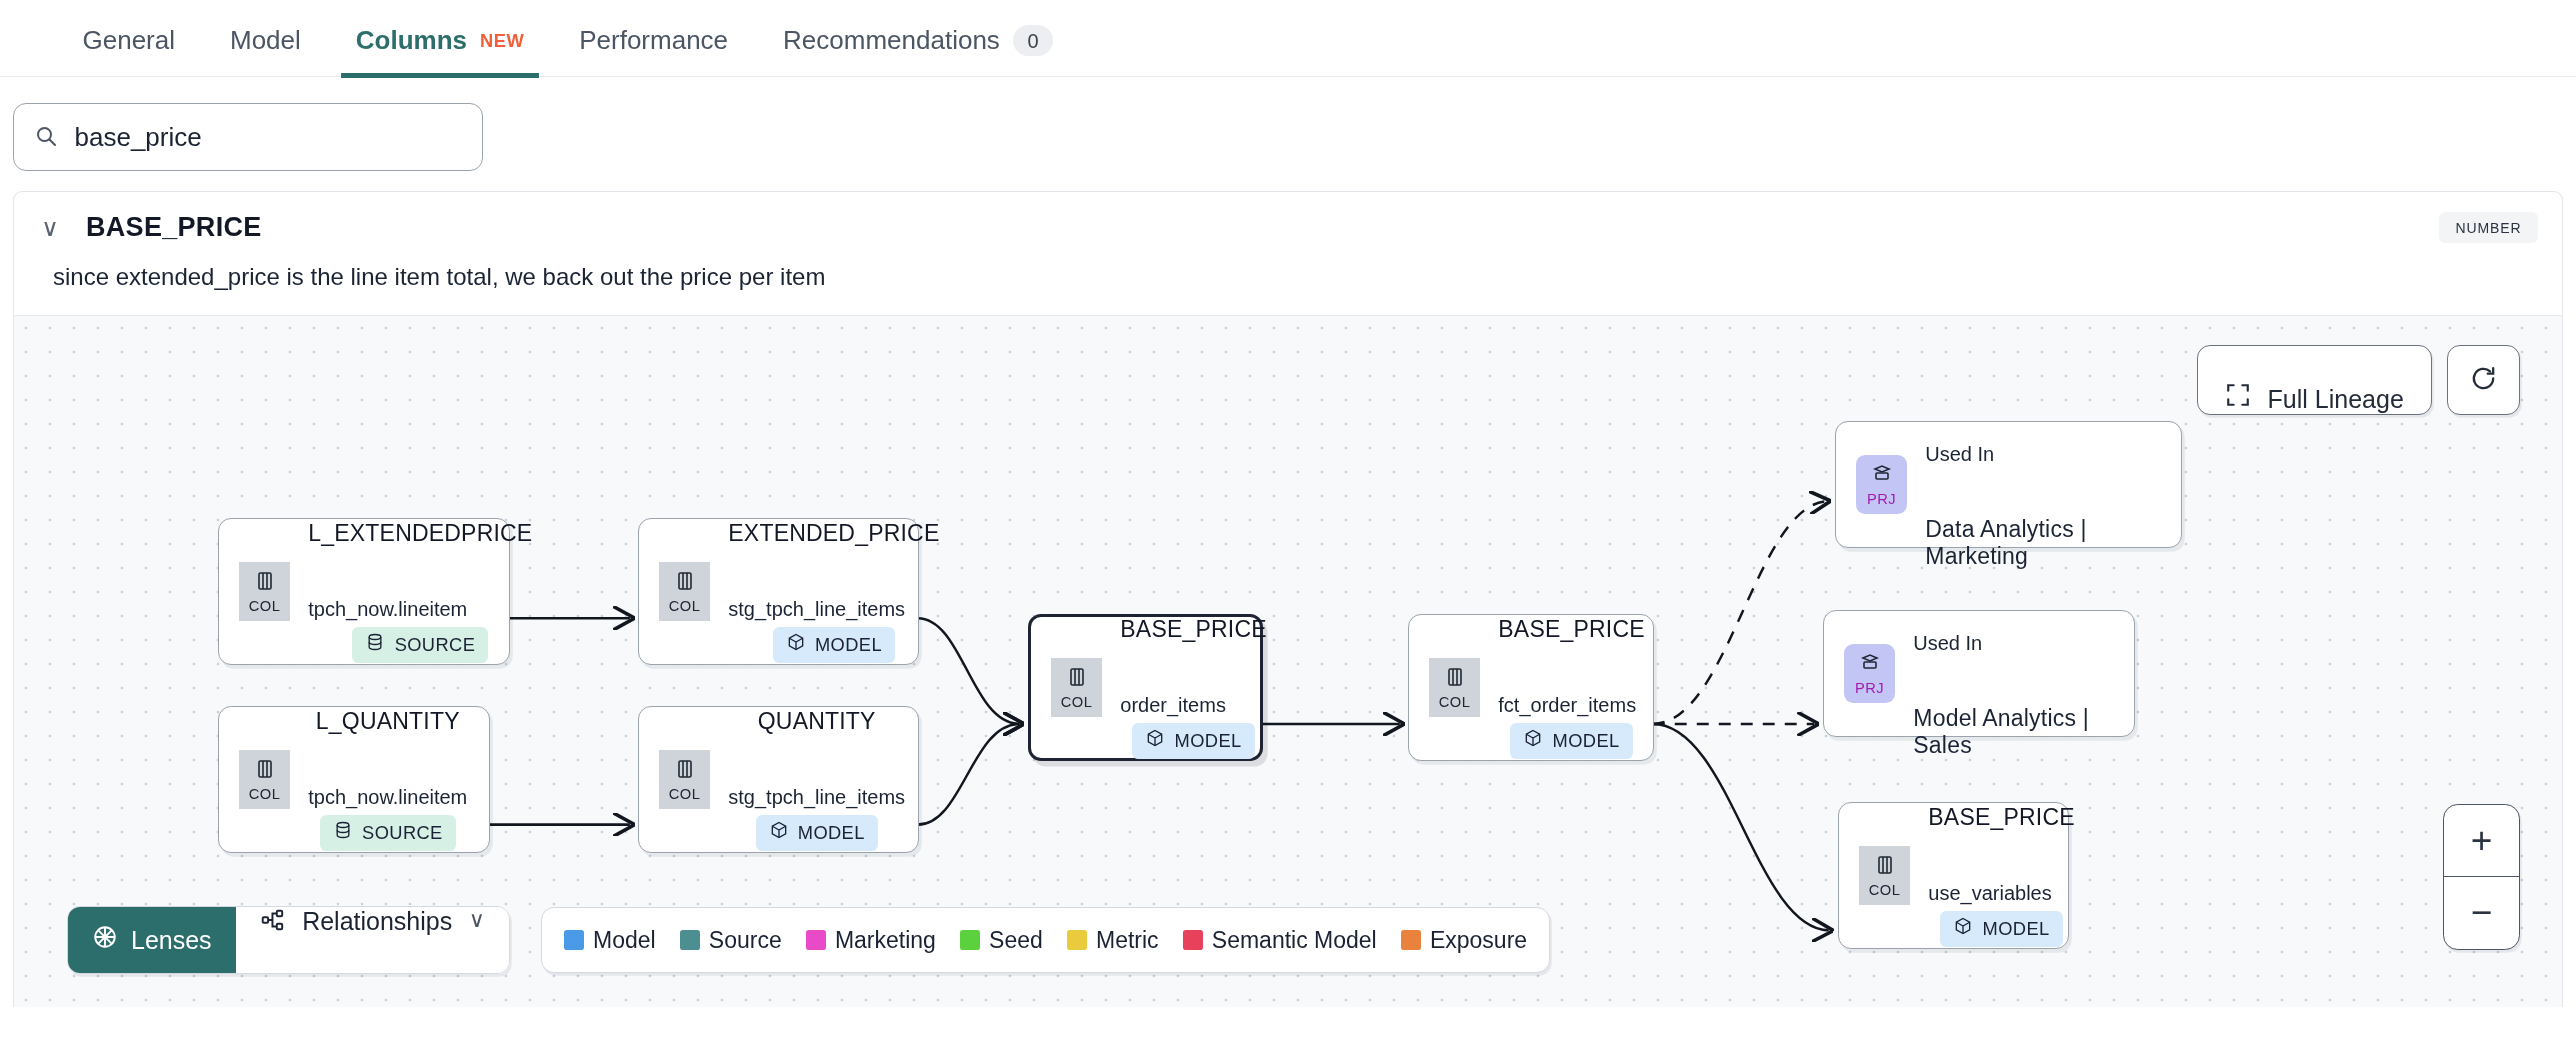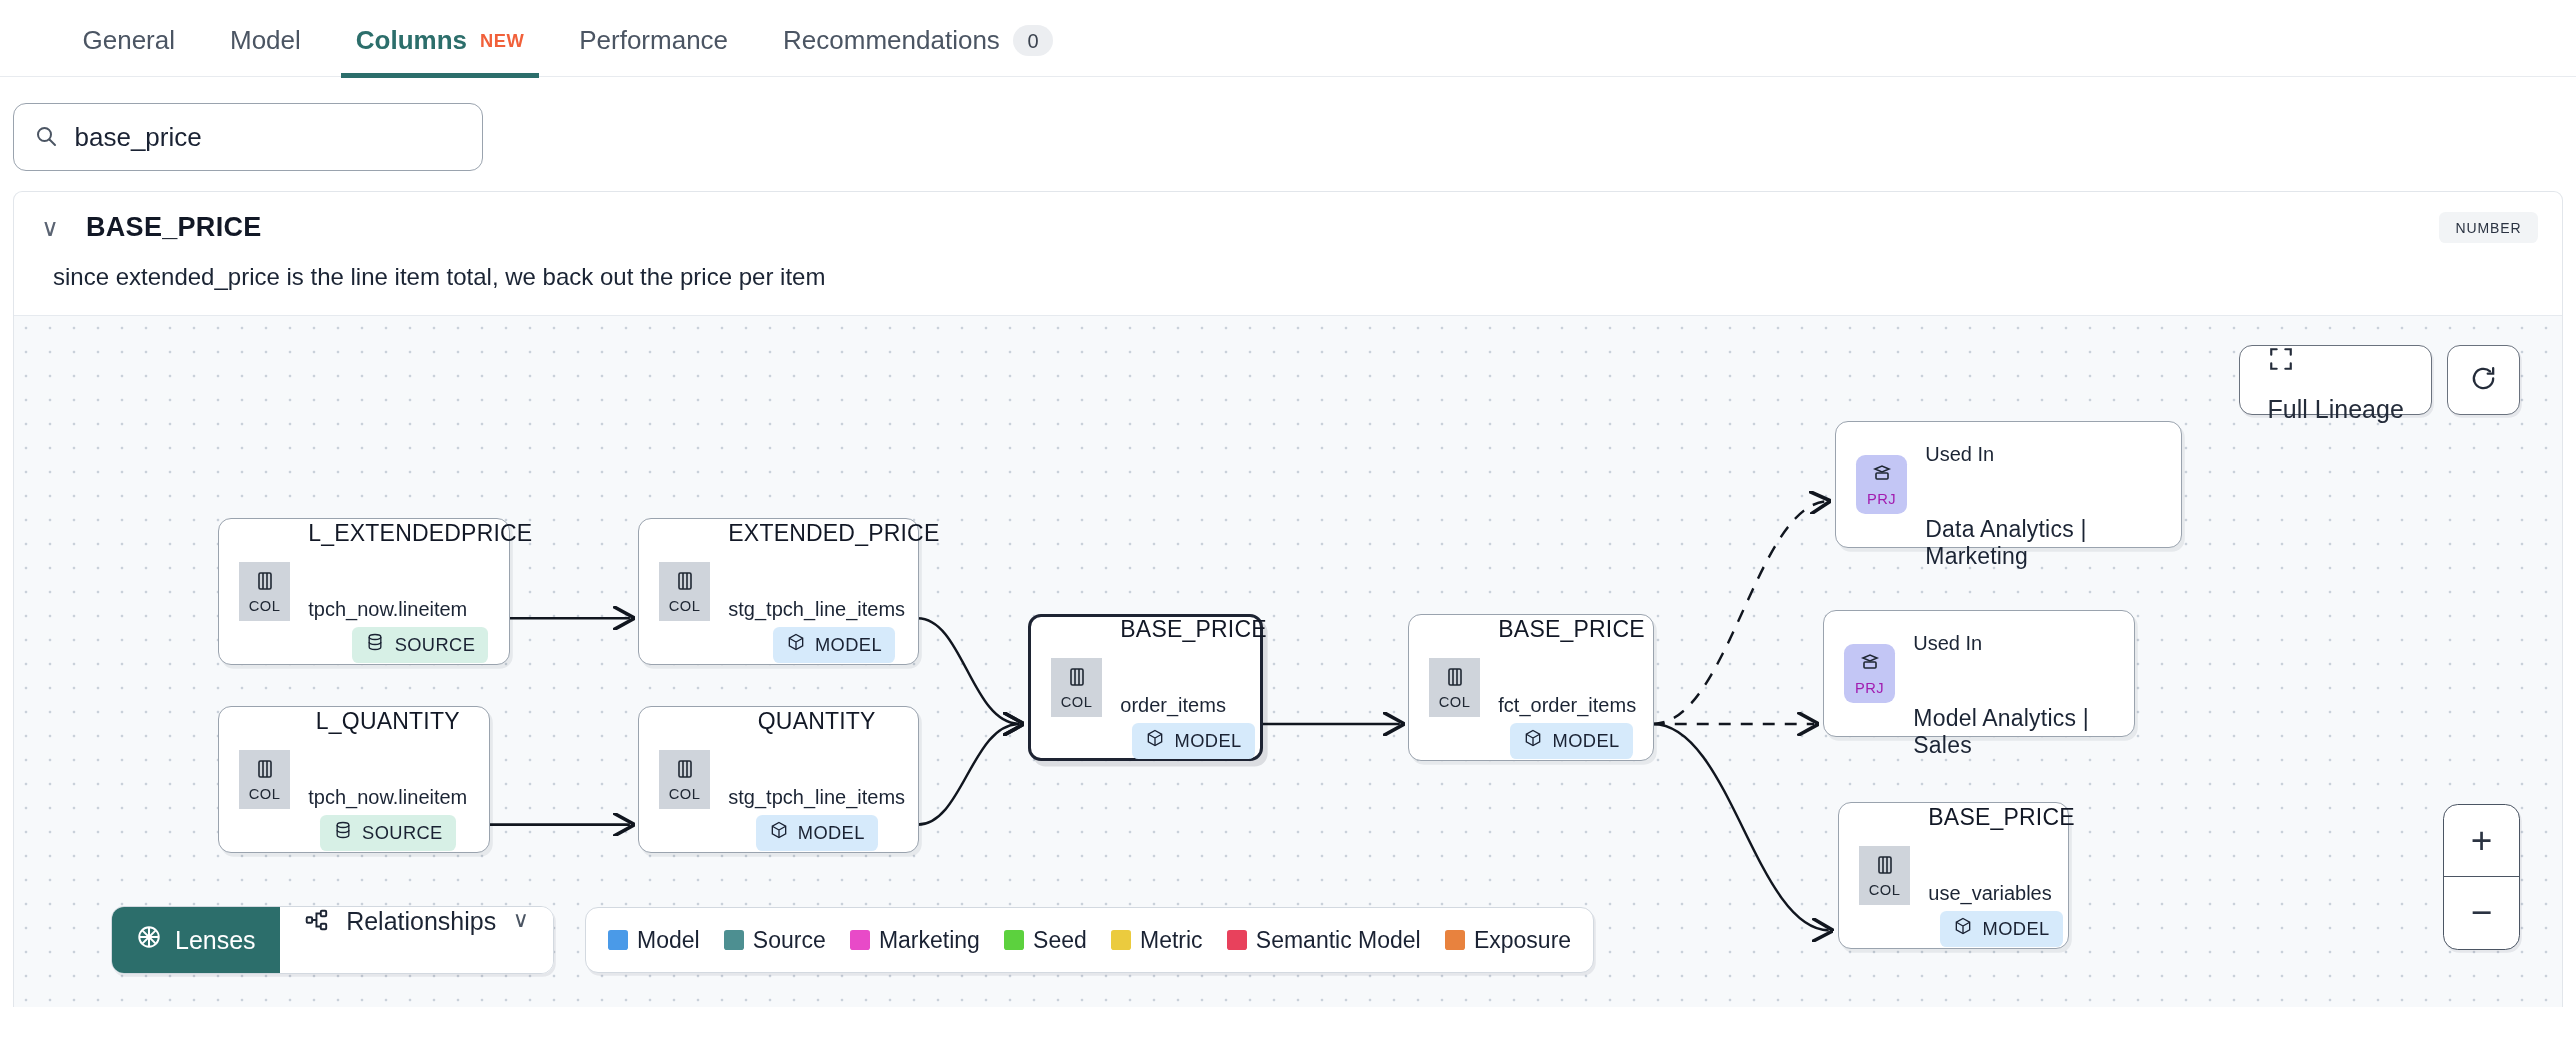--- a/index.html
+++ b/index.html
@@ -161,23 +161,23 @@
   .ntag.source { background: #D7F0E6; }
 
   
   .toprow {
     position: absolute; top: 29px; right: 42px;
     display: flex; gap: 14.7px; align-items: stretch;
   }
   .btn-full {
     height: 70px; background: #fff;
     border: 1.8px solid #6A727E; border-radius: 13px;
-    display: flex; align-items: flex-start; gap: 16.5px;
+    display: flex; align-items: flex-end; gap: 16.5px;
     padding: 0 27.5px; font-size: 25px; color: #242C3A;
-    cursor: pointer; box-shadow: 1.8px 2.8px 0 rgba(20,28,45,.08); flex-direction: column;
+    cursor: pointer; box-shadow: 1.8px 2.8px 0 rgba(20,28,45,.08);
   }
   .btn-refresh {
     width: 73px; height: 70px; background: #fff;
     border: 1.8px solid #6A727E; border-radius: 13px;
     display: flex; align-items: center; justify-content: center;
     cursor: pointer; box-shadow: 1.8px 2.8px 0 rgba(20,28,45,.08);
   }
   .zoomctl {
     position: absolute; right: 42px; bottom: 57px;
     width: 77px; background: #fff;
@@ -193,21 +193,20 @@
 
   
   .bottombar {
     position: absolute; left: 53px; bottom: 33px;
     display: flex; align-items: center; gap: 31px;
   }
   .lensgroup {
     display: flex; border-radius: 13px; overflow: hidden;
     border: 1.8px solid #D3D9E0;
     box-shadow: 1.8px 2.8px 0 rgba(20,28,45,.08);
-    margin-left: 44px;
   }
   .lenses {
     background: #2C6E6B; color: #fff;
     display: flex; align-items: center; gap: 13px;
     padding: 0 24px; height: 66px;
     font-size: 25px; cursor: pointer;
   }
   .relationships {
     background: #fff; color: #1C2433;
     display: flex; align-items: flex-start; gap: 16.5px;

